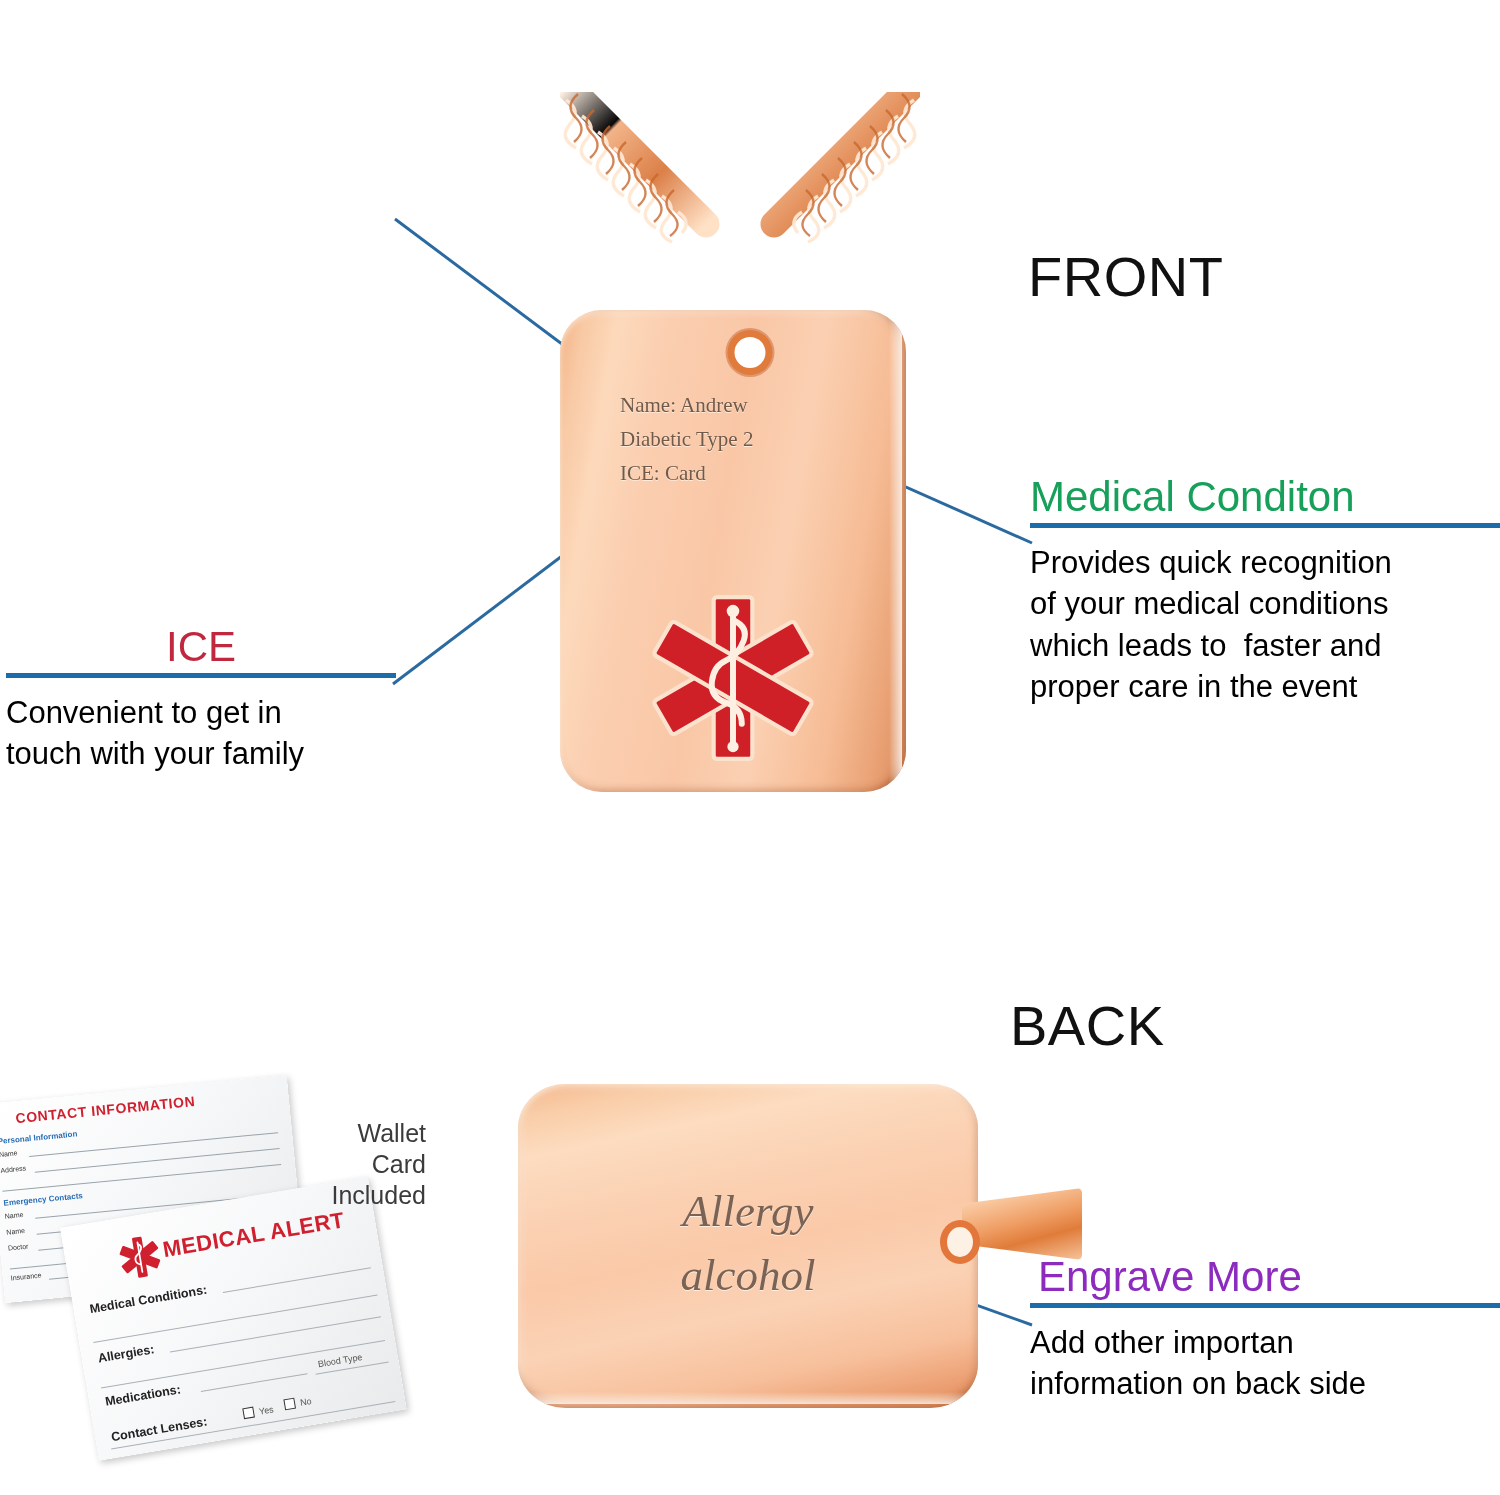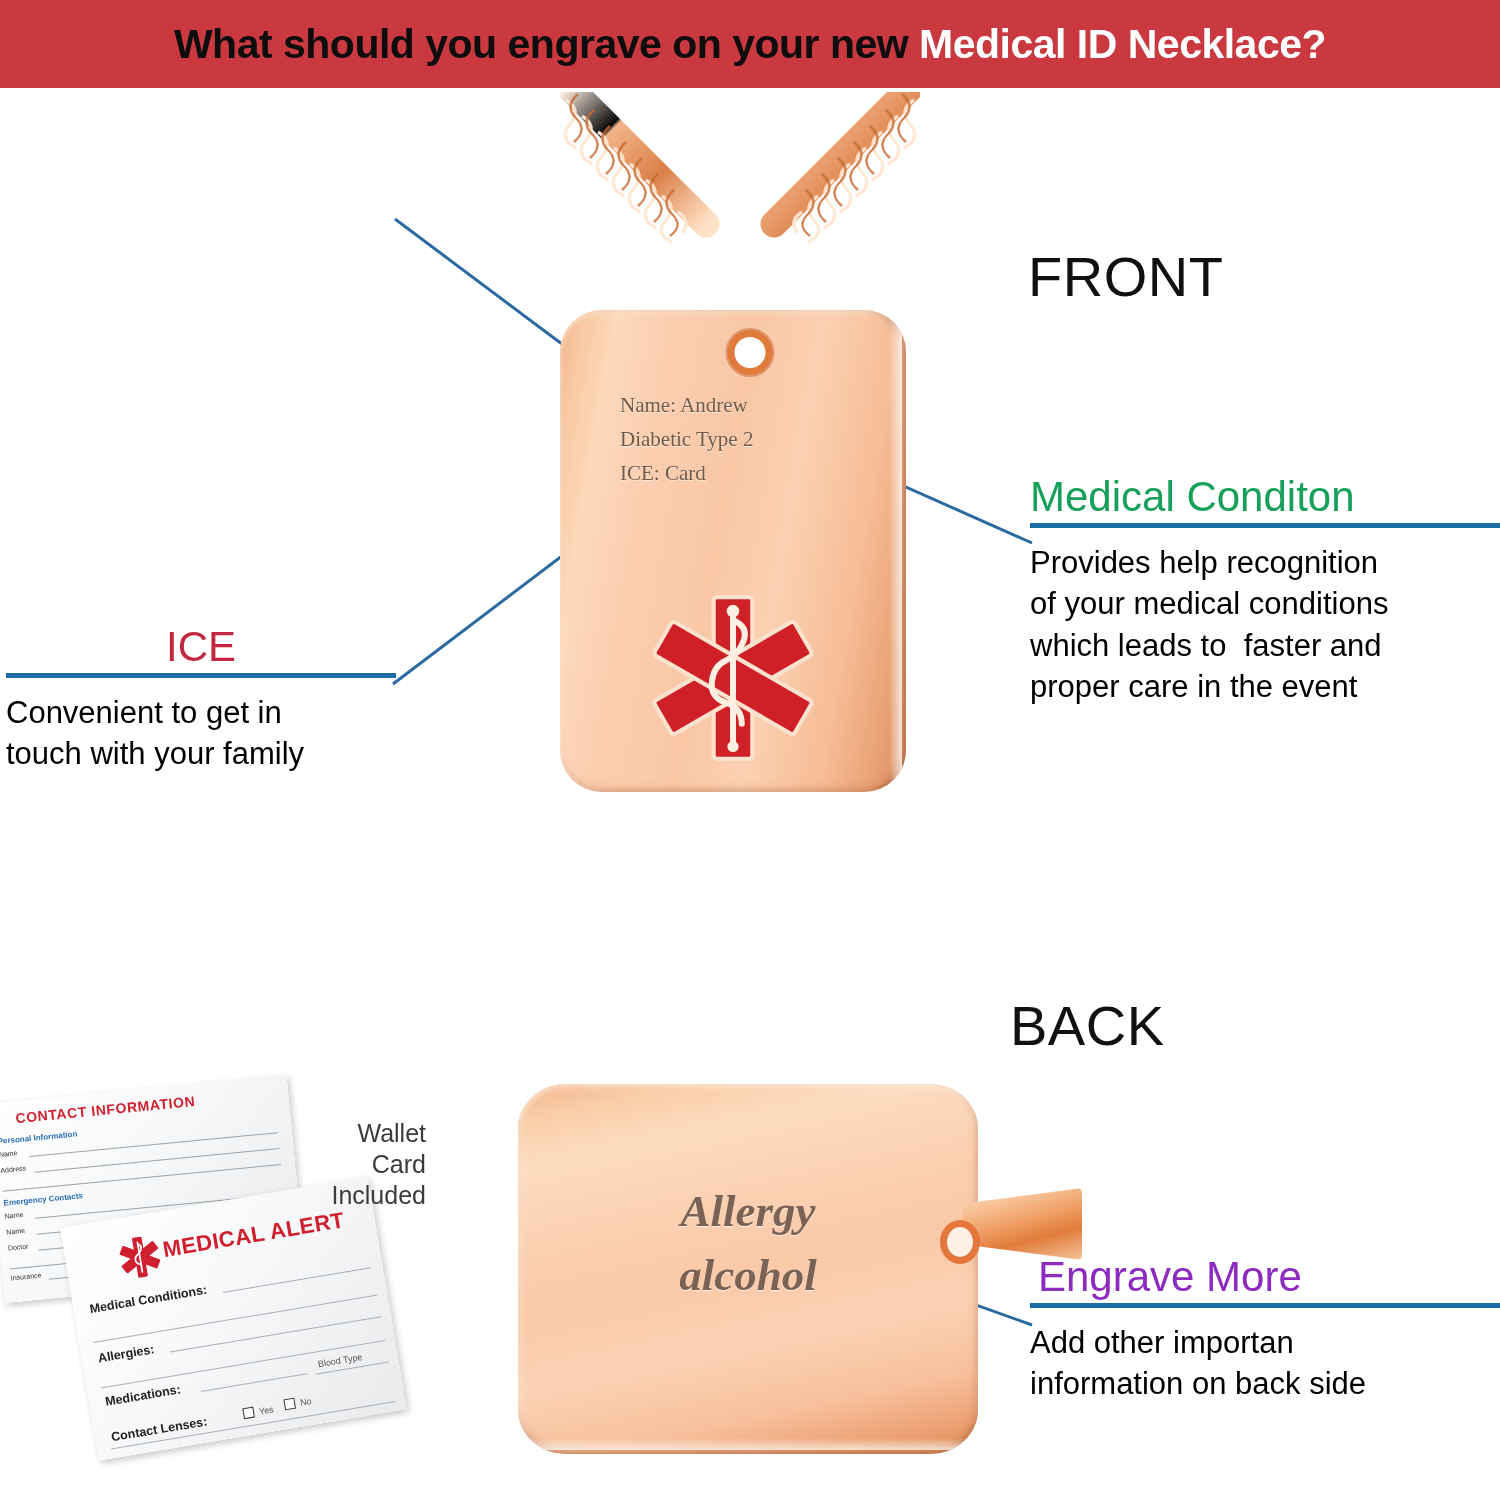--- a/index.html
+++ b/index.html
@@ -109,32 +109,31 @@
   .engraving div{ white-space:nowrap; }
 
   
   .star-wrap{
     position:absolute; left:50%; top:280px; transform:translateX(-50%);
     width:176px; height:176px; z-index:3;
   }
 
   
   .tag-back{
-    position:absolute; left:518px; top:1084px; width:460px; height:370px;
+    position:absolute; left:518px; top:1084px; width:460px; height:324px;
     border-radius:48px/44px;
     background:
       linear-gradient(168deg,
         #f3b68c 0%, #f9cda8 8%, #fddcc0 18%, #fbd2b4 32%,
         #fac9a8 50%, #fbd2b5 66%, #f7c09c 82%, #ec9f72 93%, #dd8c5b 100%);
     box-shadow: inset 0 -8px 10px -5px rgba(150,70,30,.5),
                 inset 0 5px 8px -4px rgba(255,242,230,.9),
                 inset 6px 0 9px -5px rgba(255,240,225,.8),
                 inset -6px 0 9px -5px rgba(170,90,45,.4);
     overflow:hidden;
-    font-weight:bold;
   }
   .tag-back::after{
     content:""; position:absolute; left:8px; right:8px; bottom:4px; height:12px;
     border-radius:0 0 40px 40px;
     background:linear-gradient(180deg,rgba(255,255,255,0),rgba(255,248,240,.8));
   }
   .back-engrave{
     position:absolute; left:0; right:0; top:96px;
     text-align:center;
     font-family:"Liberation Serif", serif;
@@ -206,25 +205,20 @@
   .wallet-note{
     position:absolute; left:300px; top:1118px; width:126px;
     text-align:right; font-size:25px; line-height:1.24; color:#3b3b3b;
   }
 </style>
 </head>
 <body>
 
 <div class="stage">
 
-  <div class="banner">
-    <div class="banner-text">
-      <span class="dark">What should you engrave on your new </span><span class="light">Medical ID Necklace?</span>
-    </div>
-  </div>
 
   <svg class="leaders" width="1500" height="1495">
 
     <polyline points="395,219 650,410" fill="none" stroke="#2a6aa0" stroke-width="3"></polyline>
 
     <polyline points="393,684 620,512" fill="none" stroke="#2a6aa0" stroke-width="3"></polyline>
 
     <polyline points="1032,543 845,460" fill="none" stroke="#2a6aa0" stroke-width="3"></polyline>
 
     <polyline points="1032,1325 845,1258" fill="none" stroke="#2a6aa0" stroke-width="3"></polyline>
@@ -234,21 +228,21 @@
   <div class="callout" id="co-ice">
     <div class="title t-red">ICE</div>
     <div class="rule"></div>
     <div class="body">Convenient to get in
 touch with your family</div>
   </div>
 
   <div class="callout" id="co-cond">
     <div class="title t-green">Medical Conditon</div>
     <div class="rule"></div>
-    <div class="body">Provides help recognition
+    <div class="body">Provides quick recognition
 of your medical conditions
 which leads to  faster and
 proper care in the event</div>
   </div>
 
   <div class="callout" id="co-more">
     <div class="title t-purple">Engrave More</div>
     <div class="rule"></div>
     <div class="body">Add other importan
 information on back side</div>

